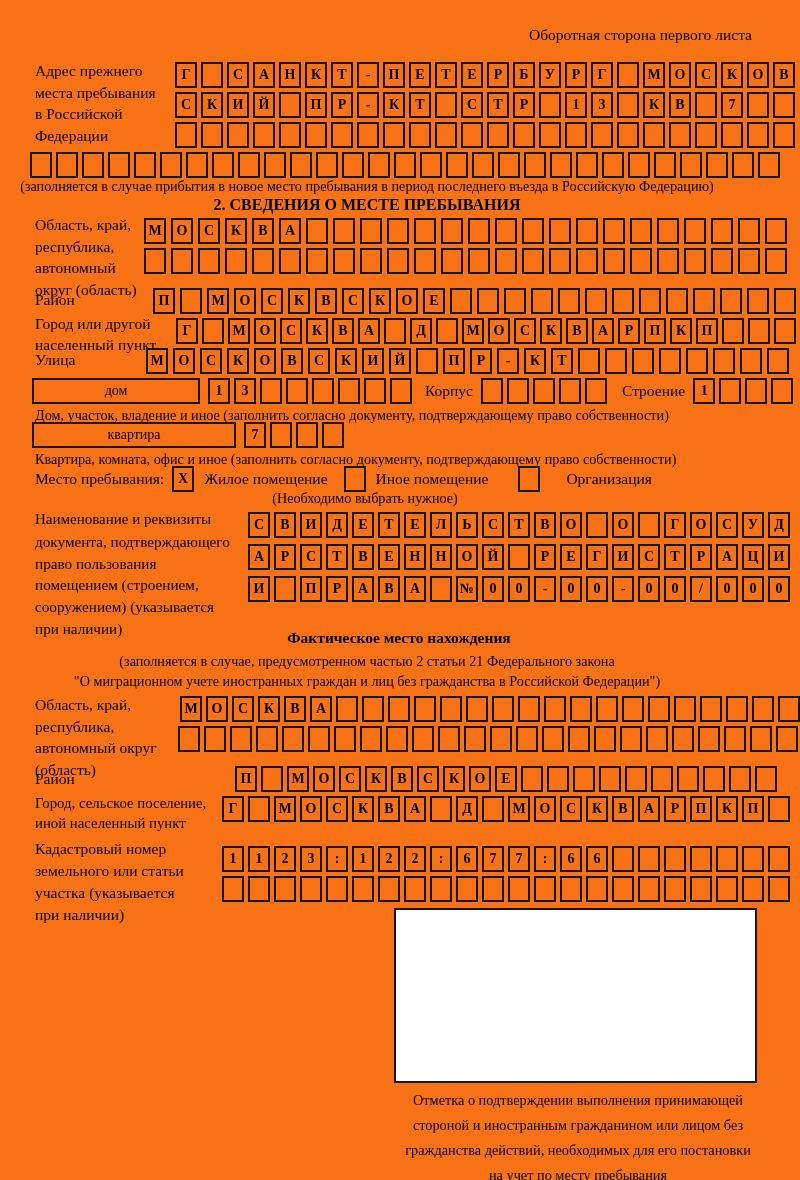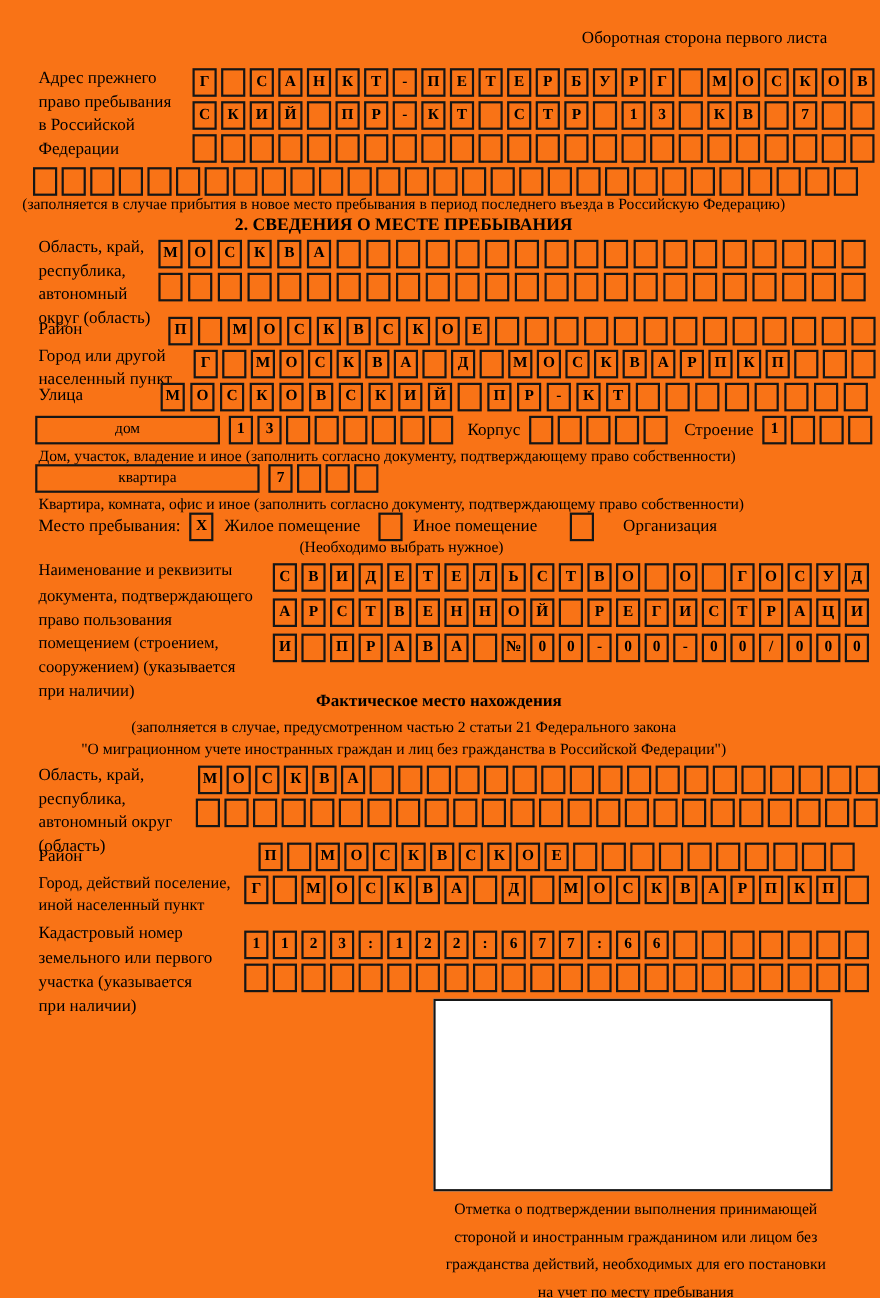--- a/index.html
+++ b/index.html
@@ -24,21 +24,21 @@
 </style>
 </head>
 <body>
 
 <div class="page">
 
   <div class="abs lbl" style="top:24px;right:48px;">Оборотная сторона первого листа</div>
 
   <div class="abs" style="left:35px;top:60px;">
     <div class="lbl">Адрес прежнего</div>
-    <div class="lbl">право пребывания</div>
+    <div class="lbl">места пребывания</div>
     <div class="lbl">в Российской</div>
     <div class="lbl">Федерации</div>
   </div>
 
   <div class="cellrow tight" style="left:175px;top:62px;">
       <span class="cell">Г</span>
       <span class="cell"></span>
       <span class="cell">С</span>
       <span class="cell">А</span>
       <span class="cell">Н</span>
@@ -508,21 +508,21 @@
       <span class="cell"></span>
       <span class="cell"></span>
       <span class="cell"></span>
       <span class="cell"></span>
       <span class="cell"></span>
       <span class="cell"></span>
       <span class="cell"></span>
     </div>
 
   <div class="abs" style="left:35px;top:793px;">
-    <div class="lbl" style="font-size:14.8px;line-height:20px;">Город, действий поселение,</div>
+    <div class="lbl" style="font-size:14.8px;line-height:20px;">Город, сельское поселение,</div>
     <div class="lbl" style="font-size:14.8px;line-height:20px;">иной населенный пункт</div>
   </div>
   <div class="cellrow tight" style="left:222px;top:796px;">
       <span class="cell">Г</span>
       <span class="cell"></span>
       <span class="cell">М</span>
       <span class="cell">О</span>
       <span class="cell">С</span>
       <span class="cell">К</span>
       <span class="cell">В</span>
@@ -538,21 +538,21 @@
       <span class="cell">А</span>
       <span class="cell">Р</span>
       <span class="cell">П</span>
       <span class="cell">К</span>
       <span class="cell">П</span>
       <span class="cell"></span>
     </div>
 
   <div class="abs" style="left:35px;top:838px;">
     <div class="lbl" style="line-height:22px;">Кадастровый номер</div>
-    <div class="lbl" style="line-height:22px;">земельного или первого</div>
+    <div class="lbl" style="line-height:22px;">земельного или статьи</div>
     <div class="lbl" style="line-height:22px;">участка (указывается</div>
     <div class="lbl" style="line-height:22px;">при наличии)</div>
   </div>
   <div class="cellrow tight" style="left:222px;top:846px;">
       <span class="cell">1</span>
       <span class="cell">1</span>
       <span class="cell">2</span>
       <span class="cell">3</span>
       <span class="cell">:</span>
       <span class="cell">1</span>

